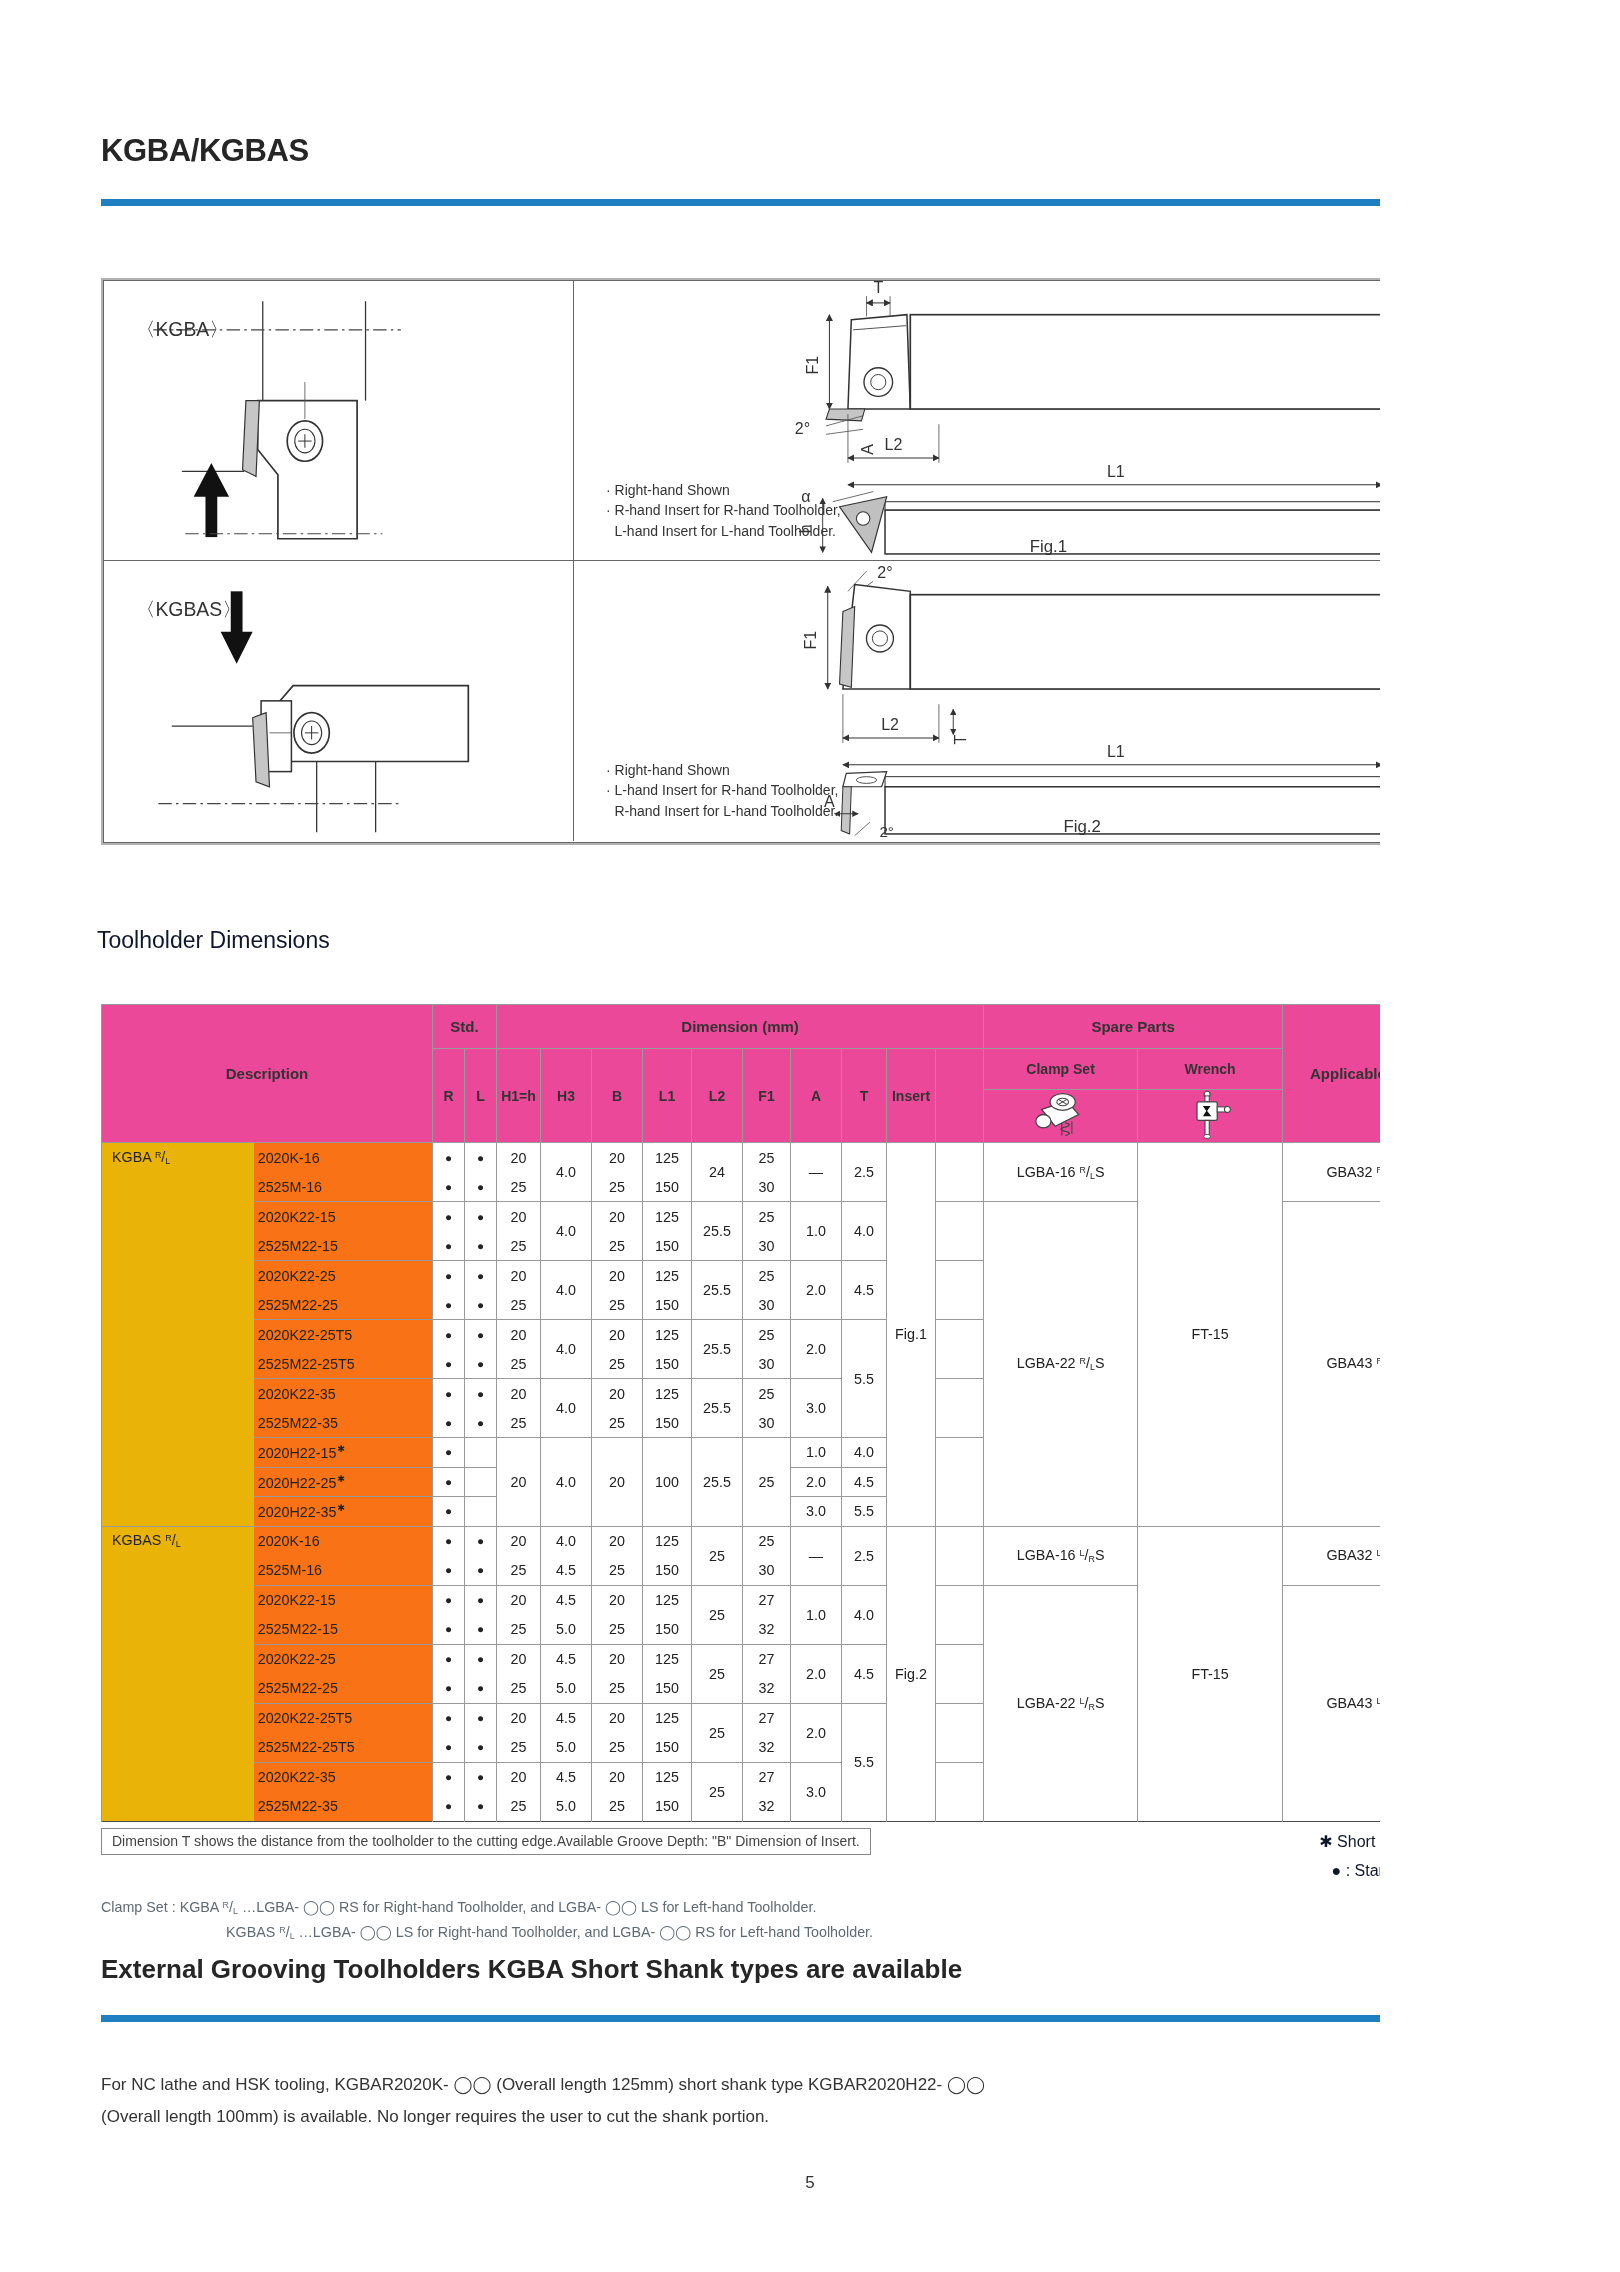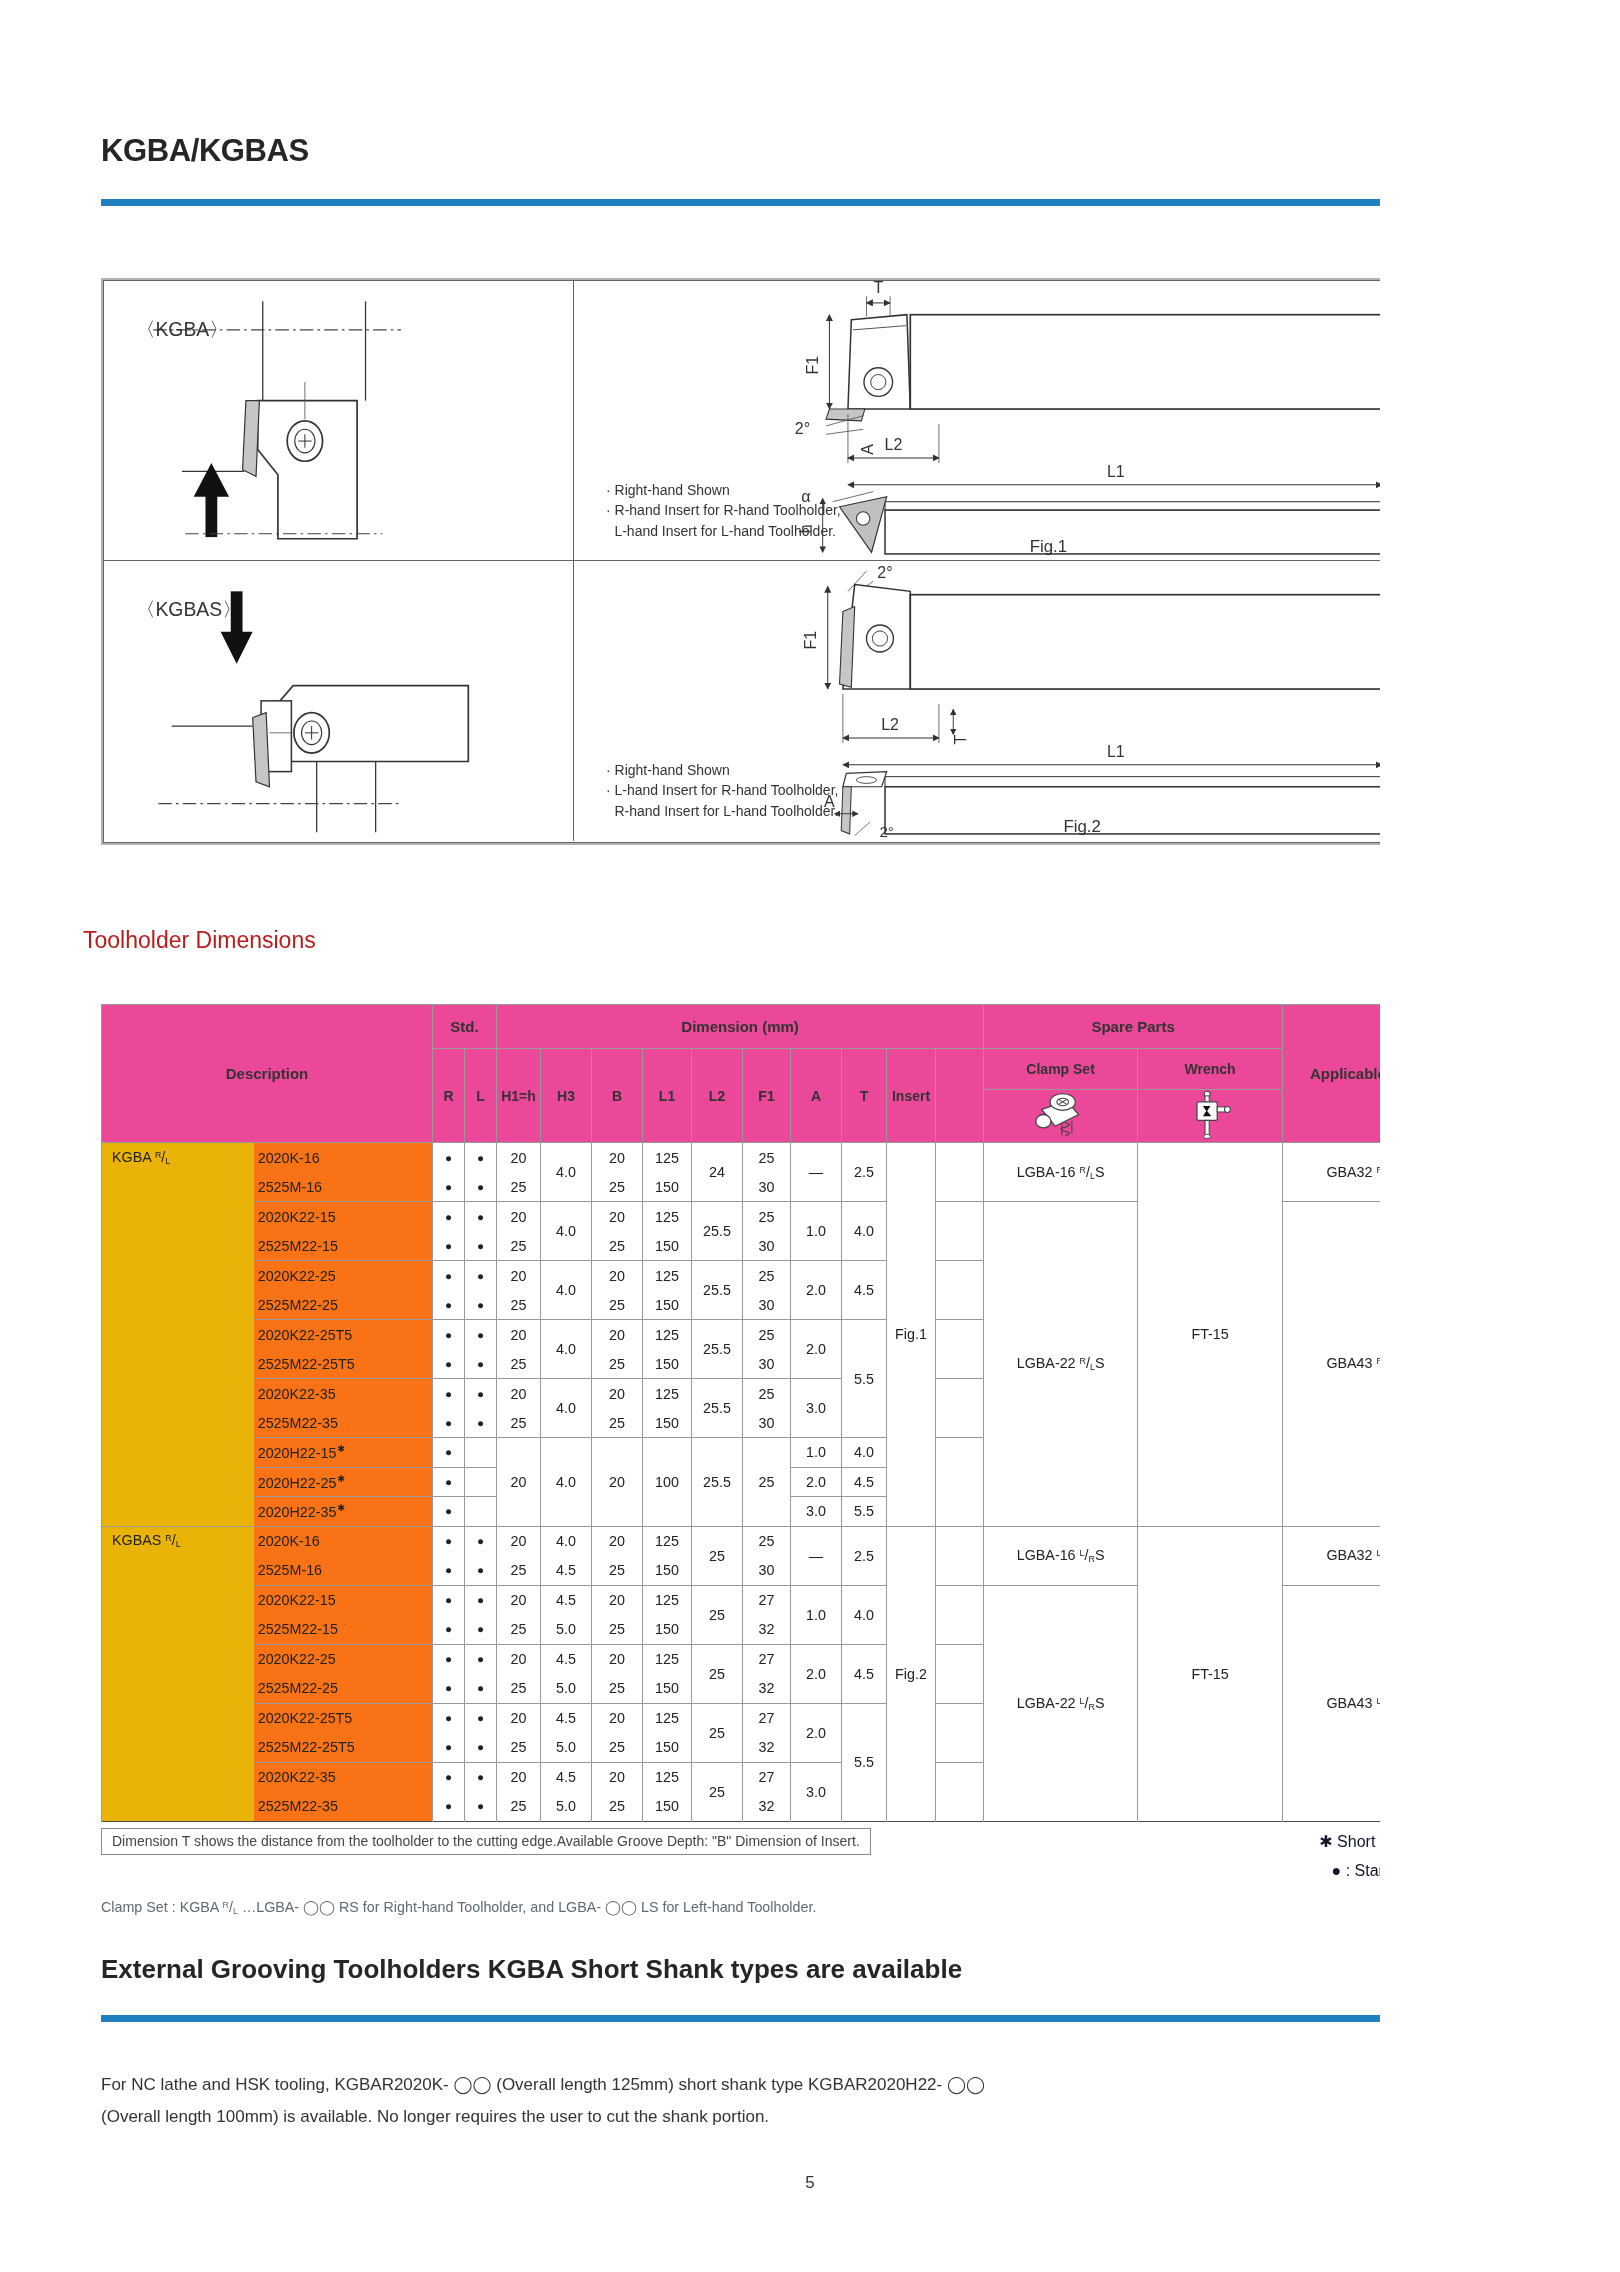--- a/index.html
+++ b/index.html
@@ -18,21 +18,21 @@
   .figrow { position:relative; width:100%; height:280px; }
   .figrow.first { border-bottom:1.7px solid #666; }
   .figcell-left { position:absolute; left:0; top:0; width:470px; height:100%; border-right:1.7px solid #666; }
   .figcell-right { position:absolute; left:472px; top:0; right:0; height:100%; }
   .figlabel { position:absolute; left:32px; top:35px; font-size:19.4px; color:#333; }
   .fignotes { position:absolute; left:30px; top:199px; font-size:14px; color:#333; line-height:1.45; }
   .fignotes .cont { padding-left:8.4px; }
   svg text { font-family:"Liberation Sans", sans-serif; fill:#333; }
 
   
-  .tbl-heading { position:absolute; left:83px; top:927px; font-size:23px; color:#b91c1c; }
+  .tbl-heading { position:absolute; left:97px; top:927px; font-size:23px; color:#0f172a; }
   table.dim { position:absolute; left:101px; top:1004px; width:1363px; border-collapse:collapse; table-layout:fixed; border:1.7px solid #4a4a4a; font-size:14.3px; }
   table.dim th { background:#ec4899; font-weight:bold; border:0.8px solid #999; color:#333; }
   table.dim td { border-left:0.8px solid #999; text-align:center; vertical-align:middle; color:#222; }
   table.dim tr.gs td { border-top:0.8px solid #999; }
   .hr1 { height:44px; } .hr1 th { font-size:15px; }
   .hr2 { height:41px; } .hr2 th { font-size:14px; }
   .hr3 { height:51px; }
   tbody tr { height:29.5px; }
   .c-s { background:#eab308; text-align:left !important; vertical-align:top !important; padding:5.9px 0 0 10px; }
   .c-m { background:#f97316; text-align:left !important; border-left:none !important; padding-left:4.2px; }
@@ -572,20 +572,23 @@
     <div class="right-notes">
       <div>✱ Short Shank Type</div>
       <div>● : Standard Stock</div>
     </div>
   </div>
 
   <div class="clamp-lines">
     <div>
       <span>Clamp Set : </span><span>KGBA </span><sup>R</sup><span>/</span><sub>L</sub><span> …LGBA- ◯◯ RS for Right-hand Toolholder, and LGBA- ◯◯ LS for Left-hand Toolholder.</span>
     </div>
+    <div class="indent">
+      <span></span><span>KGBAS </span><sup>R</sup><span>/</span><sub>L</sub><span> …LGBA- ◯◯ LS for Right-hand Toolholder, and LGBA- ◯◯ RS for Left-hand Toolholder.</span>
+    </div>
   </div>
 
   <div class="sec2-heading">External Grooving Toolholders KGBA Short Shank types are available</div>
   <div class="rule rule2"></div>
   <div class="sec2-body">
     <div>For NC lathe and HSK tooling, KGBAR2020K- ◯◯ (Overall length 125mm) short shank type KGBAR2020H22- ◯◯</div>
     <div>(Overall length 100mm) is available. No longer requires the user to cut the shank portion.</div>
   </div>
 
   <div class="page-num">5</div>

